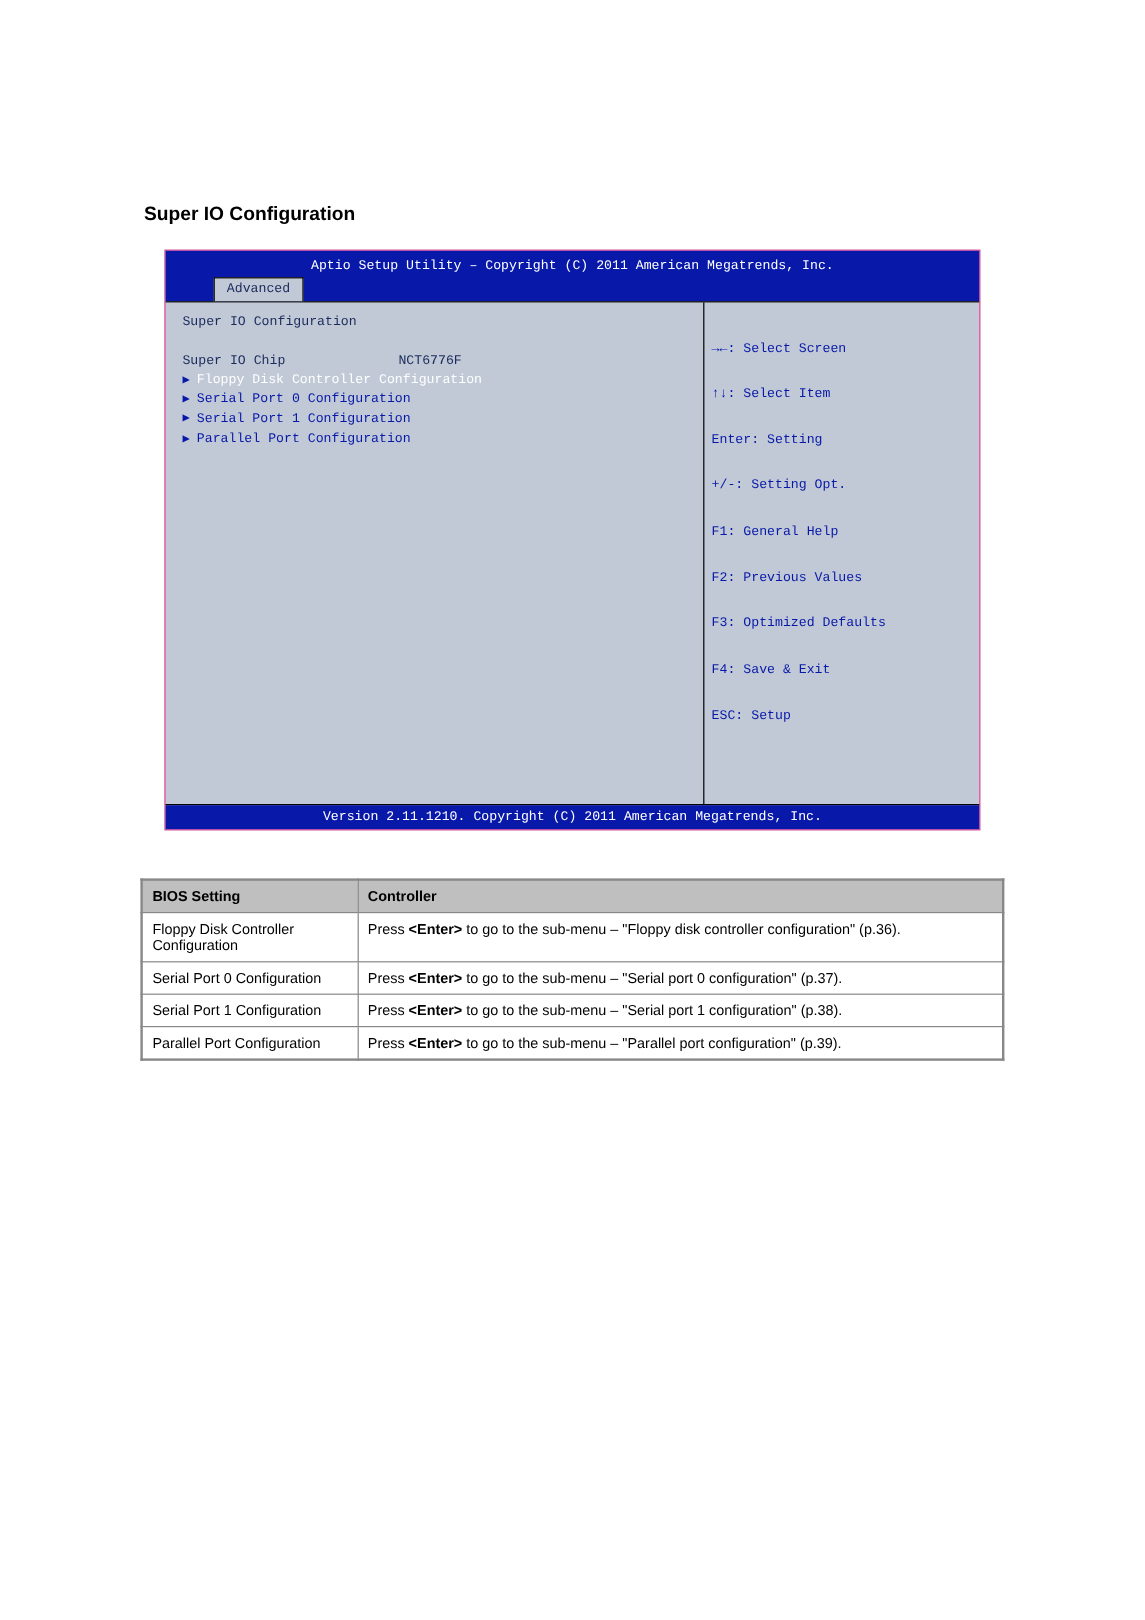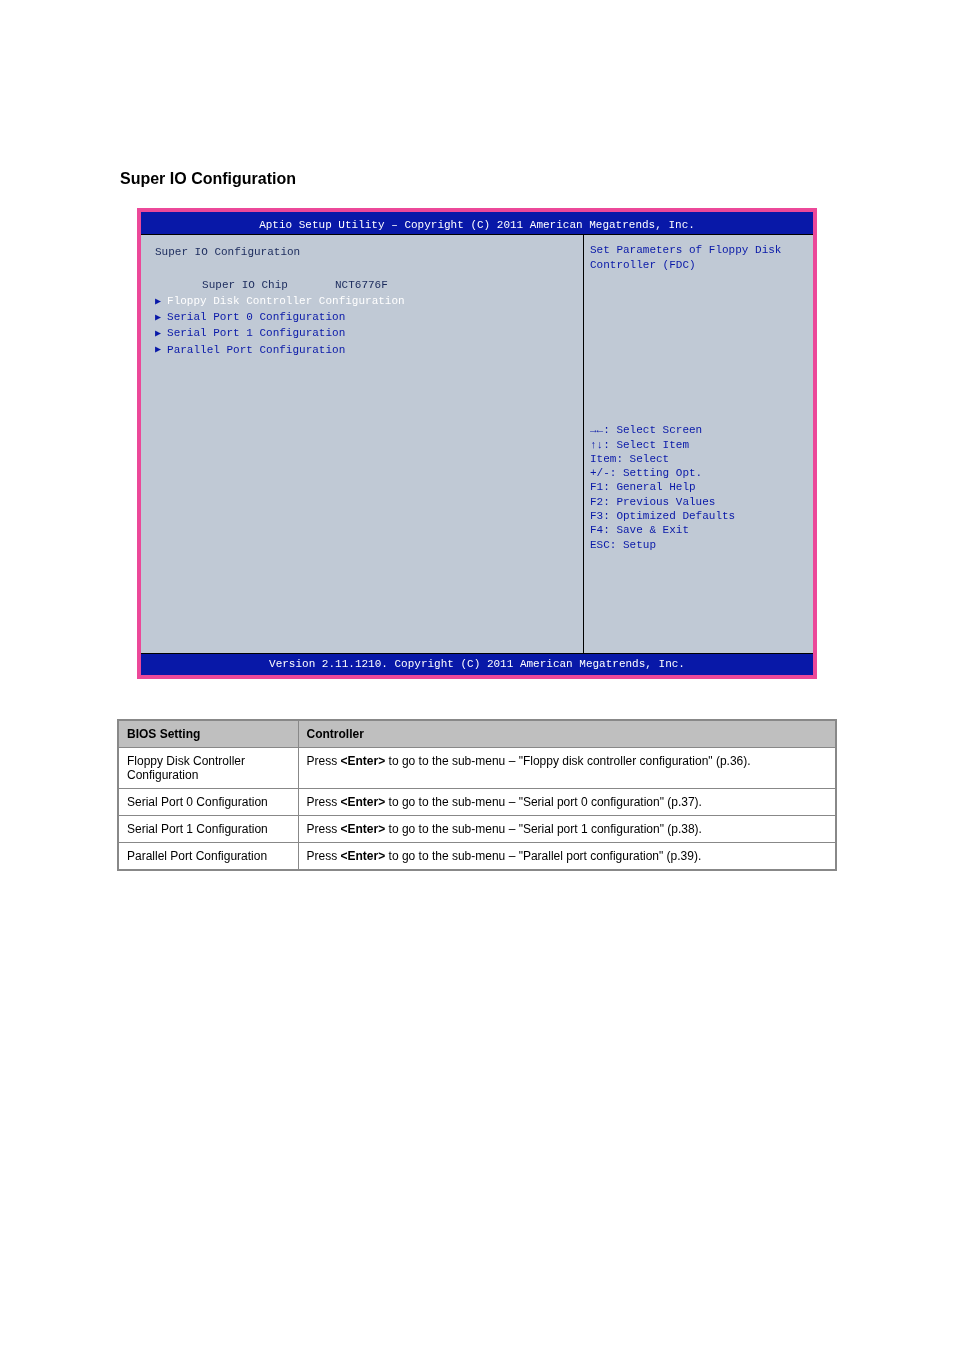--- a/index.html
+++ b/index.html
@@ -16,21 +16,21 @@
       font-size: 16px;
       font-weight: bold;
       margin-left: 120px;
       margin-bottom: 20px;
       color: #000;
     }
     .bios-window {
       width: 680px;
       margin: 0 auto 40px auto;
       background: #c0c9d5;
-      border: 4px solid #ec4899;
+      border: 1px solid #ec4899;
       font-family: "Courier New", monospace;
       font-size: 11px;
       line-height: 1.3;
     }
     .bios-header {
       background: #0818a8;
       color: #fff;
       padding: 4px 0 0 0;
     }
     .bios-header-title {
@@ -67,30 +67,29 @@
       display: flex;
       flex-direction: column;
     }
     .side-help {
       flex: 0 0 auto;
       min-height: 180px;
     }
     .side-keys {
       flex: 1;
     }
-    .side-keys div { white-space: nowrap; }
+    .side-keys div { white-space: nowrap; margin-top: 24px; }
     .item-static {
       color: #1a2a5c;
       margin-bottom: 4px;
     }
     .item-row {
       display: flex;
       color: #1a2a5c;
       margin: 2px 0;
-      text-align: center;
     }
     .item-row .label { width: 180px; }
     .item-row .value { }
     .submenu {
       color: #0818a8;
       margin: 2px 0;
       display: flex;
       align-items: center;
       cursor: pointer;
     }
@@ -133,20 +132,23 @@
     .quoted { }
   </style>
 </head>
 <body>
 
 <div class="page-title">Super IO Configuration</div>
 
 <div class="bios-window">
   <div class="bios-header">
     <div class="bios-header-title">Aptio Setup Utility – Copyright (C) 2011 American Megatrends, Inc.</div>
+    <div class="bios-tabs">
+      <div class="bios-tab">Advanced</div>
+    </div>
   </div>
 
   <div class="bios-body">
     <div class="bios-main">
       <div class="item-static">Super IO Configuration</div>
       <div style="height:12px"></div>
       <div class="item-row">
         <span class="label">Super IO Chip</span>
         <span class="value">NCT6776F</span>
       </div>
@@ -162,25 +164,24 @@
         <span class="arrow">▶</span>
         <span>Serial Port 1 Configuration</span>
       </div>
       <div class="submenu">
         <span class="arrow">▶</span>
         <span>Parallel Port Configuration</span>
       </div>
     </div>
 
     <div class="bios-side">
-      <div class="side-help">Set Parameters of Floppy Disk Controller (FDC)</div>
       <div class="side-keys">
         <div>→←: Select Screen</div>
         <div>↑↓: Select Item</div>
-        <div>Item: Select</div>
+        <div>Enter: Setting</div>
         <div>+/-: Setting Opt.</div>
         <div>F1: General Help</div>
         <div>F2: Previous Values</div>
         <div>F3: Optimized Defaults</div>
         <div>F4: Save &amp; Exit</div>
         <div>ESC: Setup</div>
       </div>
     </div>
   </div>
 

